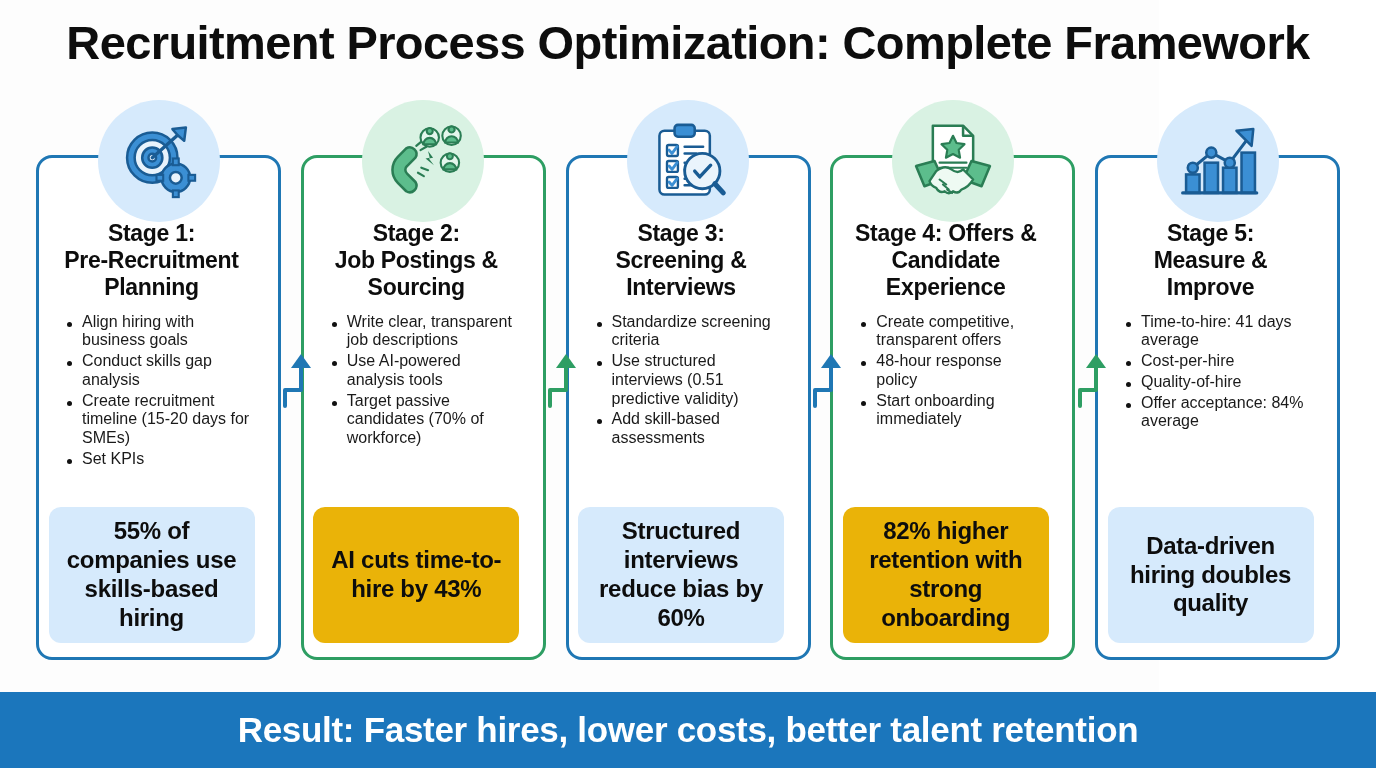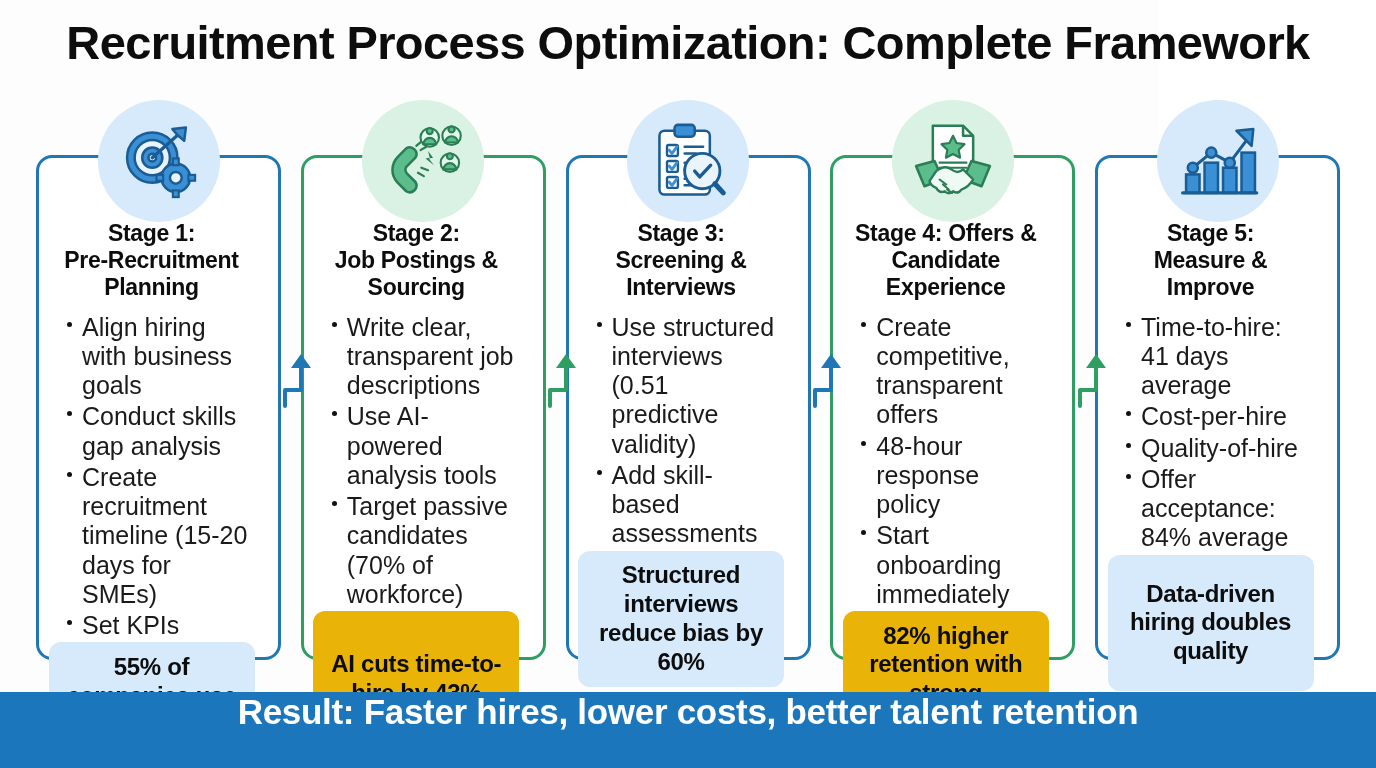--- a/index.html
+++ b/index.html
@@ -93,21 +93,21 @@
 
   
   .stage-bullets {
     list-style: none;
     width: 100%;
     padding: 0 4px 0 16px;
     flex: 1;
   }
   .stage-bullets li {
     position: relative;
-    font-size: 25px;
+    font-size: 16px;
     line-height: 1.17;
     color: #1a1a1a;
     padding-left: 17px;
     margin-bottom: 2px;
   }
   .stage-bullets li::before {
     content: "";
     position: absolute;
     left: 2px;
     top: 9px;
@@ -148,20 +148,21 @@
 
   
   #footer-banner {
     position: absolute;
     left: 0;
     bottom: 0;
     width: 1376px;
     height: 76px;
     background: #1b76bc;
     display: flex;
+    align-items: center;
     justify-content: center;
   }
   #footer-text {
     font-size: 35px;
     font-weight: bold;
     color: #ffffff;
     letter-spacing: -0.3px;
   }
 </style>
 </head>
@@ -251,20 +252,21 @@
         <path d="M46 52 h10 M46 60 h8"></path>
         <path d="M46 71 h20 M46 79 h12"></path>
       </g>
       <circle cx="67" cy="62" r="21" fill="#eaf4fc" stroke="#1a5c94" stroke-width="3.4"></circle>
       <path d="M58 62 l6 7 l13 -14" fill="none" stroke="#1a5c94" stroke-width="4" stroke-linecap="round" stroke-linejoin="round"></path>
       <path d="M82 77 l10 11" stroke="#1a5c94" stroke-width="6" stroke-linecap="round"></path>
     </svg>
         </div>
         <div class="stage-heading">Stage 3:<br>Screening &amp;<br>Interviews</div>
         <ul class="stage-bullets">
+          <li>Standardize screening criteria</li>
           <li>Use structured interviews (0.51 predictive validity)</li>
           <li>Add skill-based assessments</li>
         </ul>
         <div class="stat-box">Structured interviews reduce bias by 60%</div>
       </div>
       <div class="stage-card green">
         <div class="icon-badge green">
     <svg viewBox="0 0 100 100">
       <path d="M26 8 h36 l12 12 v44 h-48 z" fill="#ffffff" stroke="#2a7d54" stroke-width="3" stroke-linejoin="round"></path>
       <path d="M62 8 v12 h12" fill="none" stroke="#2a7d54" stroke-width="3" stroke-linejoin="round"></path>

